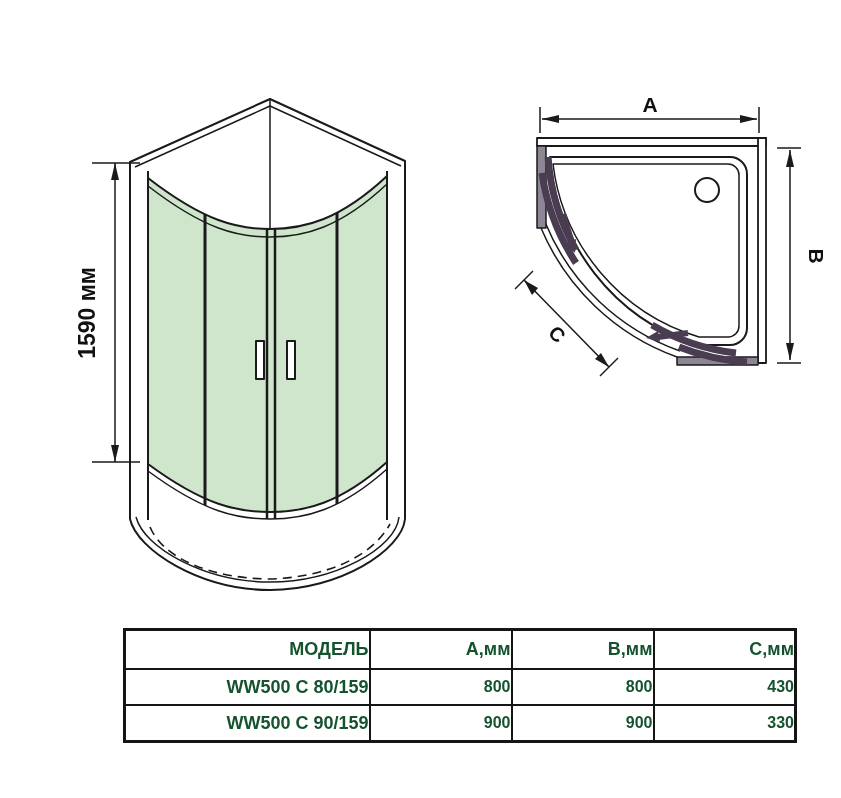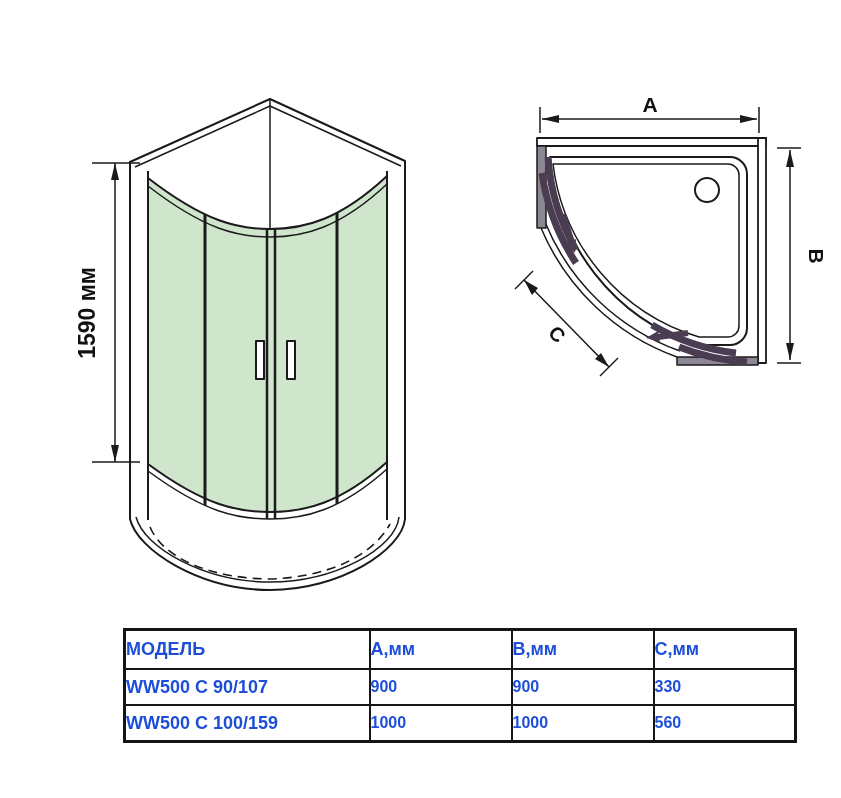--- a/index.html
+++ b/index.html
@@ -1,21 +1,21 @@
 <!DOCTYPE html>
 <html><head>
 <meta charset="utf-8">
 <style>
   html,body{margin:0;padding:0;background:#ffffff;}
   body{width:841px;height:798px;font-family:"Liberation Sans",sans-serif;}
   .stage{position:relative;width:841px;height:798px;overflow:hidden;background:#fff;}
   .diagram{position:absolute;left:0;top:0;}
   .dim-text{font-weight:bold;fill:#111;}
   table.specs{position:absolute;left:123px;top:628px;width:671px;border-collapse:collapse;table-layout:fixed;border:3px solid #151515;}
-  table.specs th,table.specs td{border:2px solid #151515;text-align:left;vertical-align:middle;font-weight:bold;color:#1d4ed8;padding:0;}
+  table.specs th,table.specs td{border:2px solid #151515;text-align:right;vertical-align:middle;font-weight:bold;color:#14532d;padding:0;}
   table.specs th{height:37px;font-size:18px;}
   table.specs td{height:34px;font-size:16px;}
   table.specs td.model{font-size:18px;}
   col.c-model{width:245px;} col.c-a{width:142px;} col.c-b{width:142px;} col.c-c{width:142px;}
 </style>
 </head>
 <body>
 
 <div class="stage">
 
@@ -135,27 +135,27 @@
     <thead>
       <tr>
         <th>МОДЕЛЬ</th>
         <th>А,мм</th>
         <th>В,мм</th>
         <th>С,мм</th>
       </tr>
     </thead>
     <tbody>
       <tr>
-        <td class="model">WW500 C 90/107</td>
+        <td class="model">WW500 C 80/159</td>
+        <td>800</td>
+        <td>800</td>
+        <td>430</td>
+      </tr>
+      <tr>
+        <td class="model">WW500 C 90/159</td>
         <td>900</td>
         <td>900</td>
         <td>330</td>
-      </tr>
-      <tr>
-        <td class="model">WW500 C 100/159</td>
-        <td>1000</td>
-        <td>1000</td>
-        <td>560</td>
       </tr>
     </tbody>
   </table>
 
 </div>
 
 </body></html>

